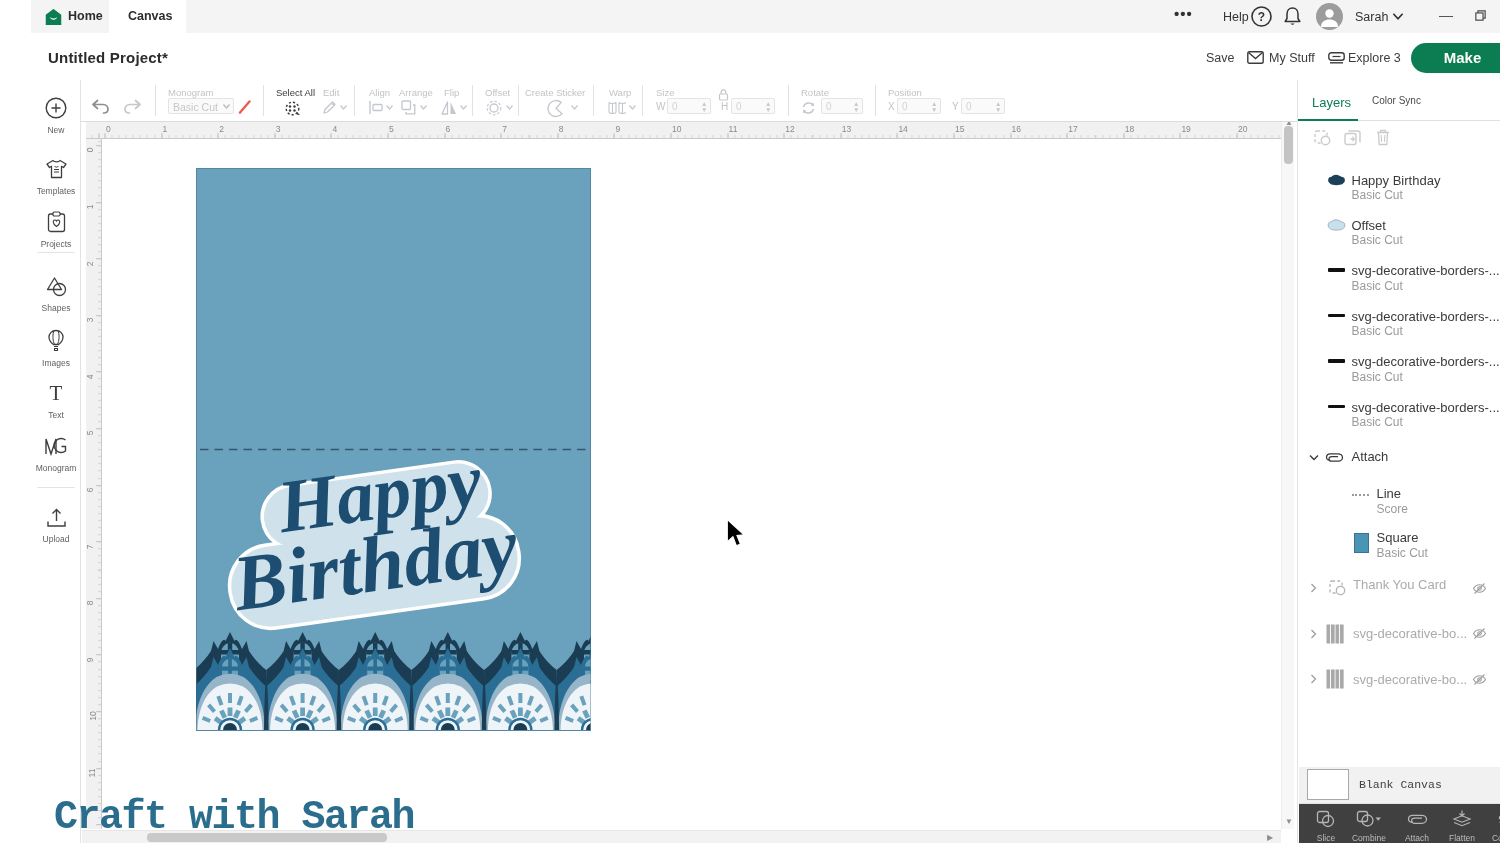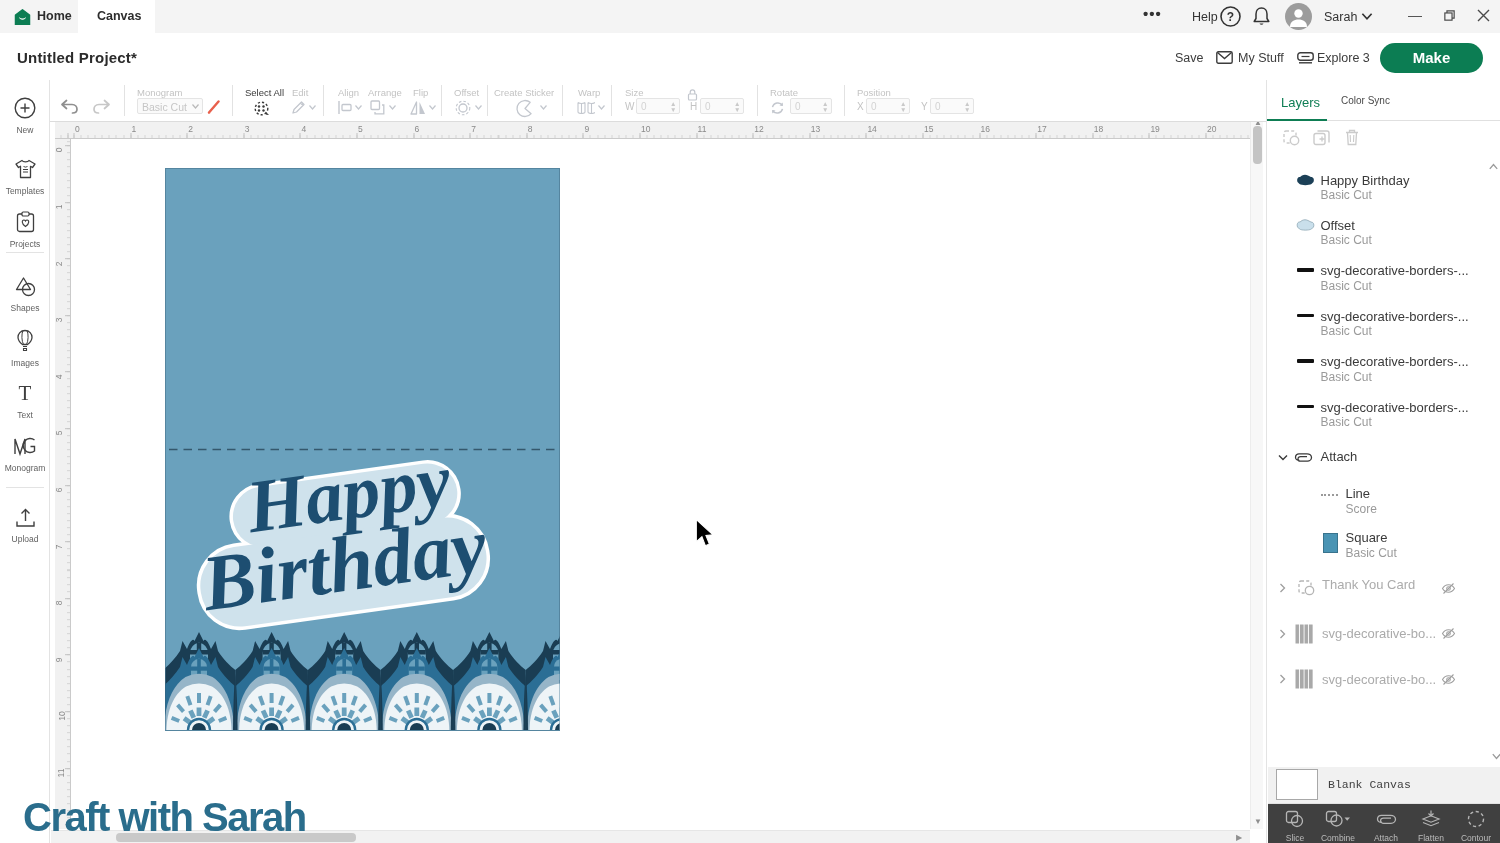--- a/index.html
+++ b/index.html
@@ -1,18 +1,18 @@
 <!DOCTYPE html>
 <html><head>
 <meta charset="utf-8">
 <style>
 * { margin:0; padding:0; box-sizing:border-box; }
 html,body { width:1500px; height:843px; overflow:hidden; }
 body { font-family:"Liberation Sans", sans-serif; background:#fff; }
-#app { position:relative; width:1392px; height:843px; }
+#app { position:relative; width:1392px; height:843px;margin-left:31px; }
 .abs { position:absolute; }
 
 
 #topbar { position:absolute; left:0; top:0; width:1500px; height:33px; background:#f4f4f4; }
 #tab-canvas { position:absolute; left:78px; top:0; width:77px; height:33px; background:#fff; }
 .tablabel { font-size:12.5px; font-weight:bold; color:#2d2d2d; }
 #home-label { position:absolute; left:37px; top:9px; }
 #canvas-label { position:absolute; left:97px; top:9px; }
 #logo { position:absolute; left:14px; top:9px; }
 .dots { position:absolute; left:1143px; top:5px; font-size:15px; letter-spacing:1px; color:#333; font-weight:bold; }
@@ -64,21 +64,21 @@
 #tab-colorsync { position:absolute; left:74px; top:15px; font-size:10px; color:#4a4a4a; }
 .lname { font-size:13px; color:#3a3a3a; }
 .lsub { font-size:12px; color:#9a9a9a; }
 .lname.off { color:#ababab; }
 #blankrow { position:absolute; left:1px; top:687px; width:233px; height:36px; background:#f1f1f1; }
 #bottombar { position:absolute; left:1px; top:723px; width:233px; height:40px; background:#404040; border-top:1px solid #e2e2e2; }
 .bb-item { position:absolute; top:6px; width:44px; text-align:center; color:#b5b5b5; }
 .bb-label { font-size:8.5px; color:#bcbcbc; display:block; margin-top:1px; }
 
 
-#wm { position:absolute; left:23px; top:795px; font-family:Liberation Sans, sans-serif; font-weight:bold; font-size:40px; color:#2a6d8c; letter-spacing:-1.5px; z-index:50; }
+#wm { position:absolute; left:23px; top:795px; font-family:Liberation Mono, monospace; font-weight:bold; font-size:40px; color:#2a6d8c; letter-spacing:-1.5px; z-index:50; }
 </style>
 </head>
 <body>
 <div id="app">
 
 <div id="topbar">
   <div id="tab-canvas"></div>
   <svg id="logo" width="17" height="16" viewBox="0 0 17 16">
     <path d="M1.5 16 L1.5 6.2 L8.5 0.8 L15.5 6.2 L15.5 16 Z" fill="#0c7d53" stroke="#0c7d53" stroke-width="1.5" stroke-linejoin="round"></path>
     <path d="M5 8 A3.6 3.6 0 0 0 12 8 A4.8 4.8 0 0 1 5 8 Z" fill="#fff"></path>

